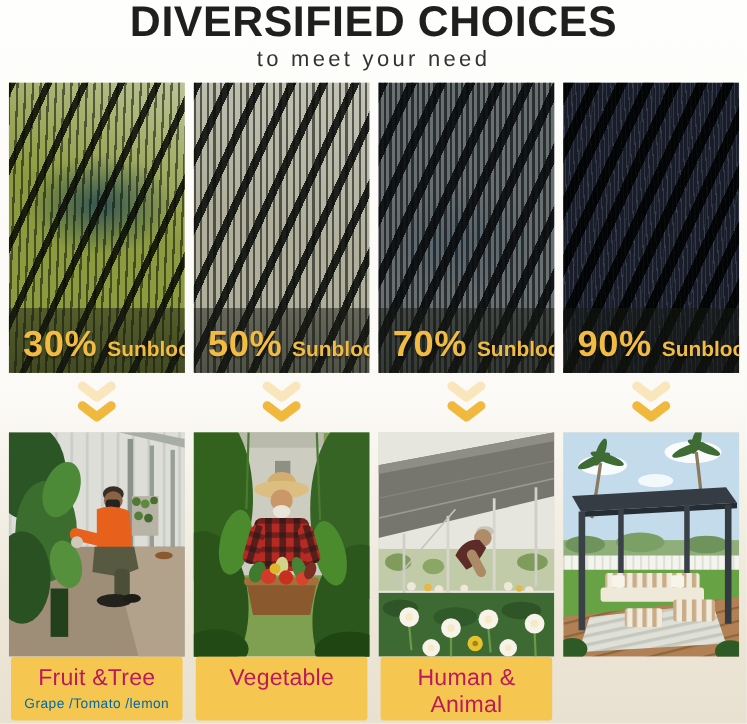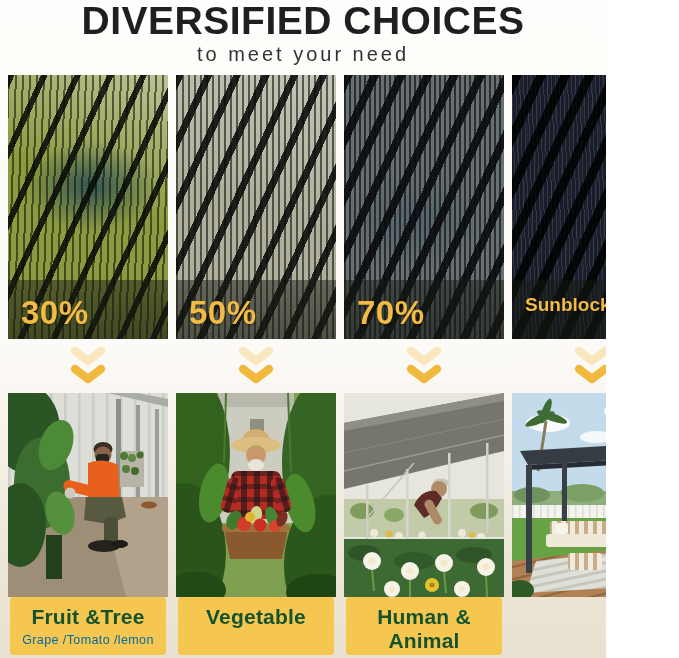--- a/index.html
+++ b/index.html
@@ -1,19 +1,19 @@
 <!DOCTYPE html>
 <html><head>
 <meta charset="utf-8">
 <style>
   * { margin:0; padding:0; box-sizing:border-box; }
   html,body { width:679px; }
   body { font-family:"Liberation Sans","DejaVu Sans",sans-serif; }
   .page {
-    width:606px; height:658px; overflow:hidden;
+    width:679px; height:658px; overflow:hidden;
     background:linear-gradient(180deg,#fefefc 0%,#fcfaf6 55%,#efe9db 80%,#e8e0d0 100%);
   }
   
   .header { text-align:center; padding-top:1px; }
   .title { font-size:39px; font-weight:800; letter-spacing:.5px; color:#1f1f1f; line-height:1.0; }
   .subtitle { font-size:20px; letter-spacing:3px; color:#323232; margin-top:3px; }
   
   .grid { display:grid; grid-template-columns:repeat(4,160px); column-gap:8px; padding-left:8px; padding-right:7px; }
   .row-nets { margin-top:9px; }
   .row-nets .cell { height:264px; position:relative; overflow:hidden; }
@@ -37,37 +37,37 @@
       radial-gradient(110px 75px at 45% 55%, rgba(88,118,138,.5), rgba(88,118,138,0) 70%); }
   .net-90 { background-color:#151823;
     background-image:
       repeating-linear-gradient(115deg, rgba(0,0,0,.85) 0 9px, rgba(32,38,55,.35) 9px 22px),
       repeating-linear-gradient(88deg, rgba(200,210,225,.22) 0 1px, rgba(200,210,225,0) 1px 4px),
       repeating-linear-gradient(93deg, rgba(175,192,150,.12) 0 1px, rgba(175,192,150,0) 1px 9px); }
   
   .sunblock {
     position:absolute; left:0; right:0; bottom:0; height:59px;
     background:linear-gradient(rgba(22,25,18,.48), rgba(22,25,18,.62));
-    display:flex; align-items:baseline; padding:14px 0 0 13px; gap:9px;flex-direction:column;
+    display:flex; align-items:baseline; padding:14px 0 0 13px; gap:9px;
   }
   .pct { font-size:33px; font-weight:800; color:#f2bb43; letter-spacing:.5px; text-shadow:0 1px 2px rgba(0,0,0,.45); }
   .sbl { font-size:19px; font-weight:700; color:#f2bb43; text-shadow:0 1px 2px rgba(0,0,0,.45); }
   
   .row-arrows { height:54px; align-items:center; }
   .arrow-cell { display:flex; justify-content:center; align-items:center; height:54px; }
   
   .row-photos .cell { height:204px; overflow:hidden; background:#dcdcd4; }
   .row-photos svg { display:block; }
   
   .row-labels { margin-top:0; }
   .label {
     background:#f6c750; border-radius:3px; margin:0 2px; height:58px;
     text-align:center; padding-top:8px;
   }
-  .label-title { font-size:21px; font-weight:700; color:#14532d; letter-spacing:.2px; }
+  .label-title { font-size:21px; font-weight:400; color:#be185d; letter-spacing:.2px; }
   .label-sub { font-size:12.5px; color:#0369a1; margin-top:4px; letter-spacing:.4px; }
 </style>
 </head>
 <body>
 
 <svg width="0" height="0" style="position:absolute">
   <defs>
     <pattern id="p-glass" patternUnits="userSpaceOnUse" width="14" height="14">
       <rect width="14" height="14" fill="#d6d8d2"></rect>
         <rect width="2.5" height="14" fill="#b9beb8"></rect>
@@ -121,20 +121,21 @@
     <div class="cell" aria-label="70 percent shade net close-up">
       <div class="net net-70"></div>
       <div class="sunblock">
         <span class="pct">70%</span>
         <span class="sbl">Sunblock</span>
       </div>
     </div>
     <div class="cell" aria-label="90 percent shade net close-up">
       <div class="net net-90"></div>
       <div class="sunblock">
+        <span class="pct">90%</span>
         <span class="sbl">Sunblock</span>
       </div>
     </div>
   </div>
 
   <div class="grid row-arrows">
     <div class="arrow-cell">
       <svg width="46" height="44" viewBox="0 0 46 44">
           <path d="M10 7 L23 17 L36 7" stroke="#fae6bd" stroke-width="8.5" fill="none" stroke-linecap="round" stroke-linejoin="round"></path>
           <path d="M10 25 L23 35 L36 25" stroke="#f1b83e" stroke-width="8.5" fill="none" stroke-linecap="round" stroke-linejoin="round"></path>

